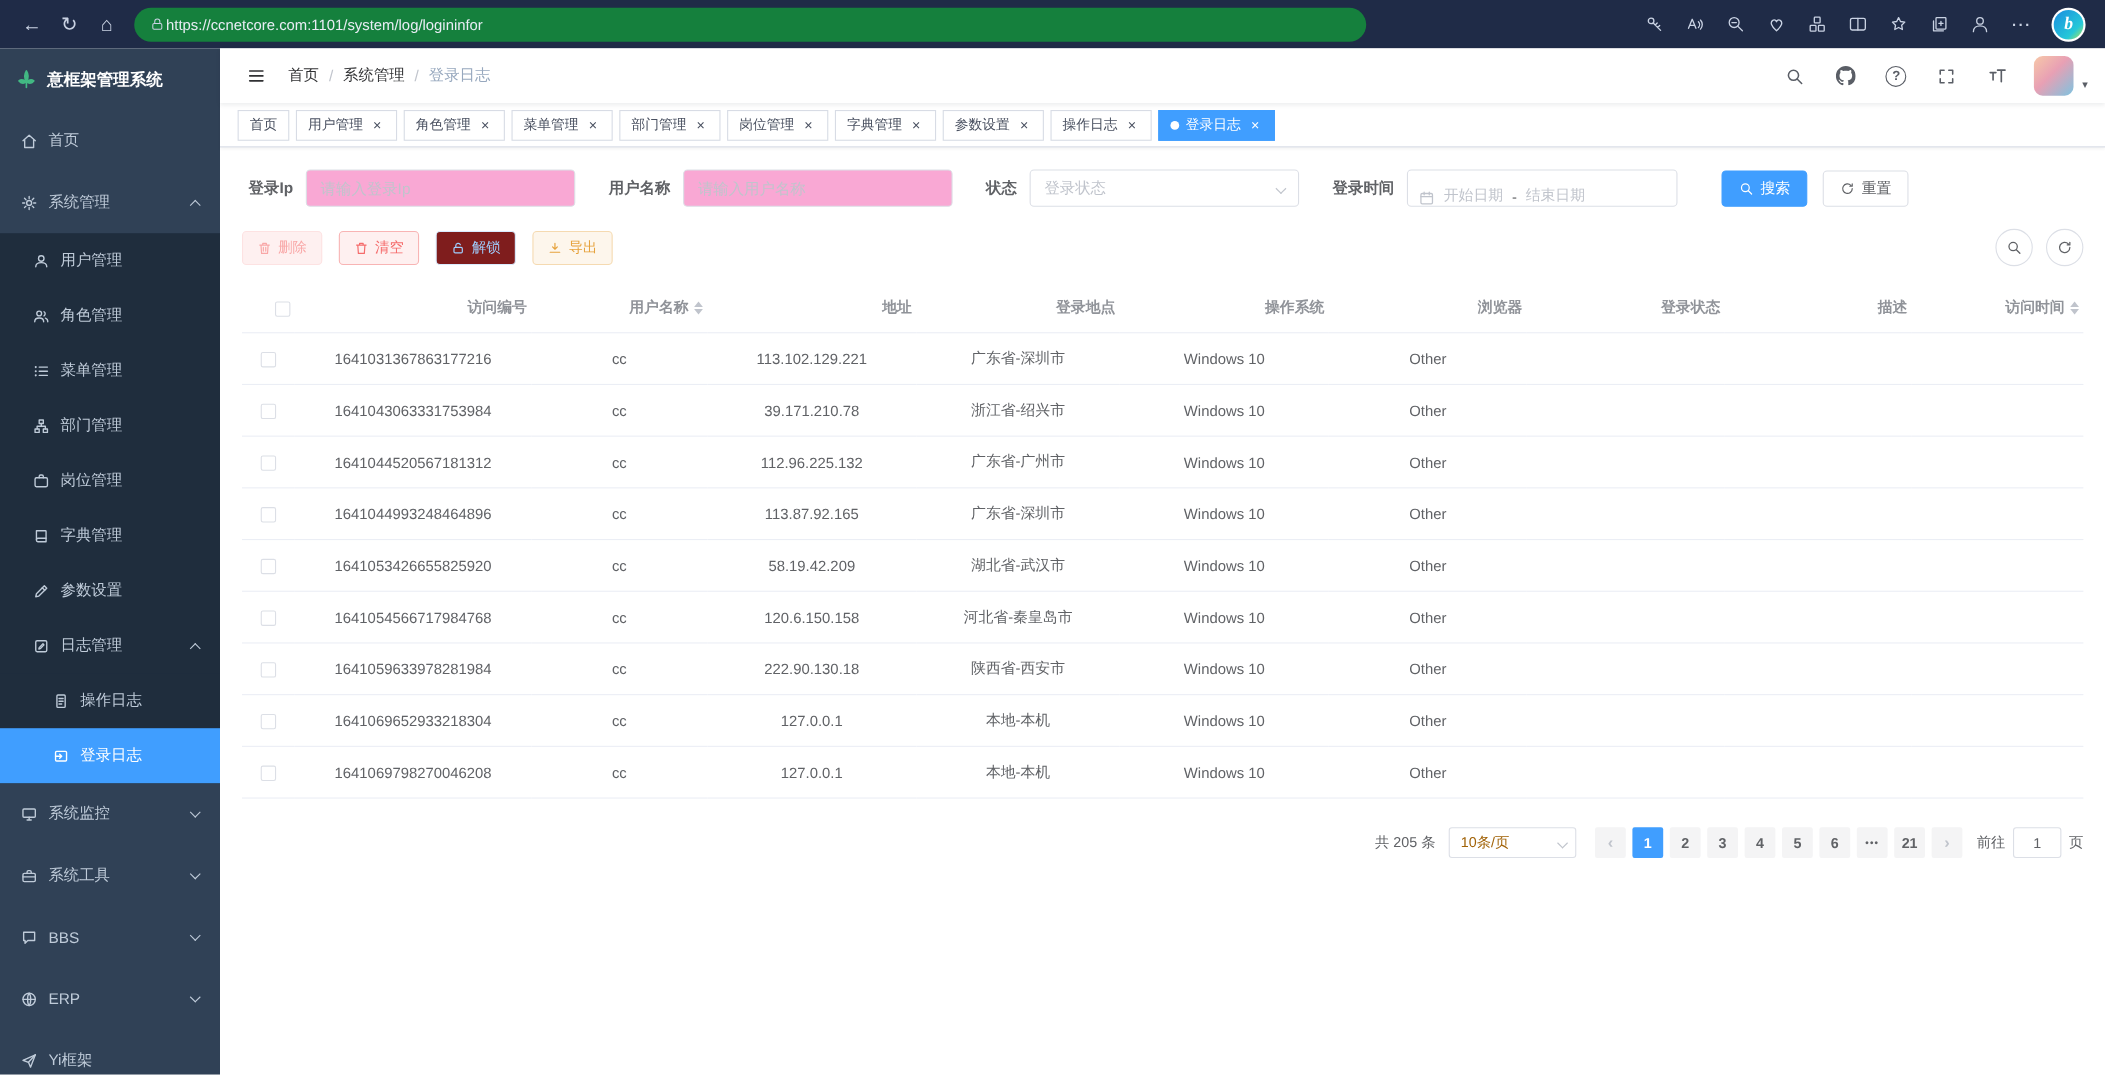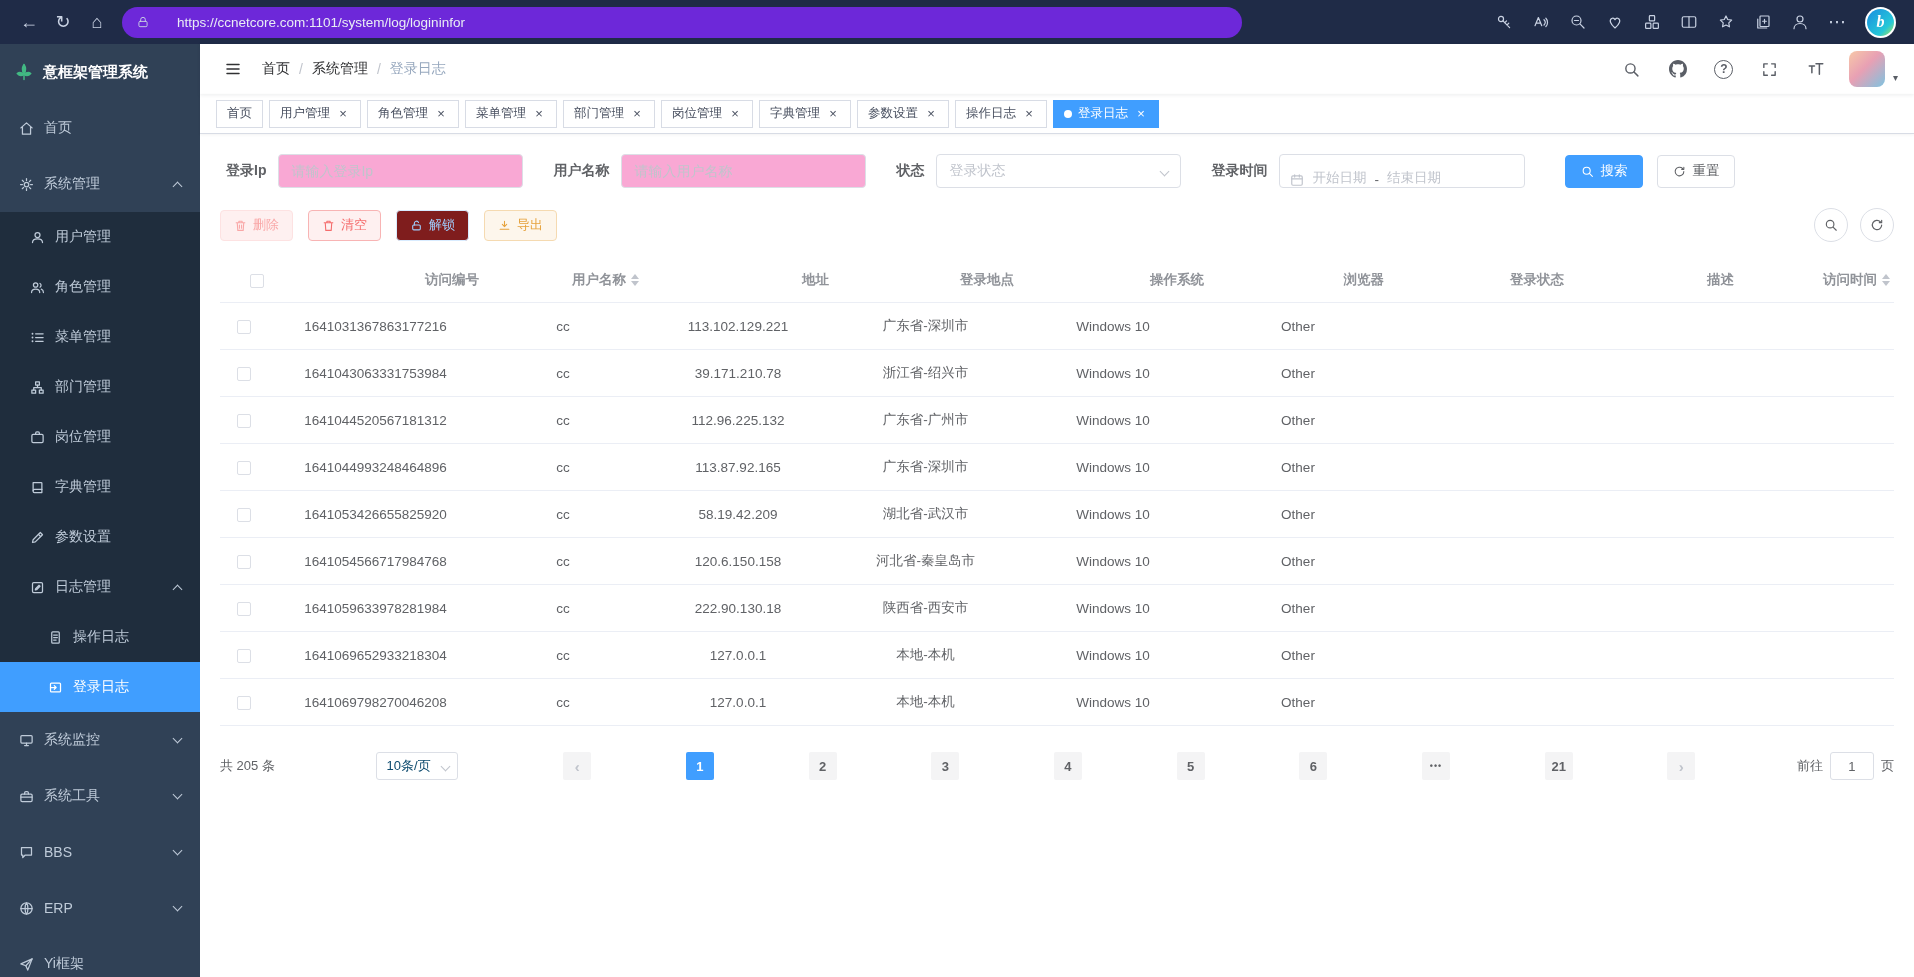--- a/index.html
+++ b/index.html
@@ -4,21 +4,21 @@
 <style>
   *{margin:0;padding:0;box-sizing:border-box}
   html,body{width:1914px;height:977px;overflow:hidden;background:#fff;
     font-family:"Liberation Sans","DejaVu Sans",sans-serif;color:#303133}
   .ic{width:15px;height:15px;flex:none;stroke:currentColor;fill:none;stroke-width:2;stroke-linecap:round;stroke-linejoin:round}
   .bic{width:18px;height:18px;flex:none;stroke:currentColor;fill:none;stroke-width:1.6;stroke-linecap:round;stroke-linejoin:round}
 
   
   .browser{height:44px;background:#1f2b47;display:flex;align-items:center;padding:0 12px;color:#c9d2e3}
   .bbtn{width:34px;height:34px;display:flex;align-items:center;justify-content:center;font-size:18px;border-radius:6px;cursor:pointer}
-  .urlbar{width:1120px;height:31px;background:#6d28d9;border-radius:16px;display:flex;align-items:center;padding:0 14px;gap:27px;margin-left:8px}
+  .urlbar{width:1120px;height:31px;background:#15803d;border-radius:16px;display:flex;align-items:center;padding:0 14px;gap:1px;margin-left:8px}
   .urlbar .url{color:#e9edf5;font-size:13.5px;white-space:nowrap;overflow:hidden}
   .b-right{flex:1;display:flex;align-items:center;justify-content:flex-end;gap:19px;padding-right:6px}
   .bing{width:27px;height:27px;border-radius:50%;background:linear-gradient(135deg,#1a8de0,#25c8d8 70%,#b9e94d);
     display:flex;align-items:center;justify-content:center;color:#fff;font-weight:bold;font-size:16px;
     font-family:"Liberation Serif",serif;font-style:italic;box-shadow:0 0 0 2px #fff inset0}
   .bing-wrap{background:#fff;border-radius:50%;padding:2px;display:flex}
 
   
   .app{display:flex;height:933px}
   .sidebar{width:200px;background:#304156;color:#bfcbd9;flex:none;overflow:hidden;font-size:14px}
@@ -89,24 +89,24 @@
   table{width:100%;border-collapse:collapse;table-layout:fixed;font-size:13.5px;color:#606266}
   th{color:#909399;font-weight:bold;padding:13px 4px;border-bottom:1px solid #ebeef5;text-align:right;white-space:nowrap}
   td{padding:14px 4px;border-bottom:1px solid #ebeef5;text-align:center;white-space:nowrap;overflow:hidden}
   .cb{width:14px;height:14px;border:1px solid #dcdfe6;border-radius:2px;display:inline-block;background:#fff;cursor:pointer;vertical-align:middle}
   .sort{display:inline-flex;flex-direction:column;gap:2px;margin-left:5px;vertical-align:middle;cursor:pointer}
   .sort i{display:block;width:0;height:0;border-left:4.5px solid transparent;border-right:4.5px solid transparent}
   .sort .su{border-bottom:5.5px solid #c0c4cc}
   .sort .sd{border-top:5.5px solid #c0c4cc}
 
   
-  .pagination{display:flex;align-items:center;justify-content:space-between;margin-top:26px;font-size:13px;color:#606266}
+  .pagination{display:flex;align-items:center;justify-content:flex-end;margin-top:26px;font-size:13px;color:#606266}
   .pg-total{margin-right:12px;font-weight:normal}
-  .pg-size{width:82px;height:28px;border:1px solid #dcdfe6;border-radius:3px;display:flex;align-items:center;
-    padding:0 8px 0 10px;gap:6px;cursor:pointer;margin-right:14px;color:#0c4a6e}
+  .pg-size{width:116px;height:28px;border:1px solid #dcdfe6;border-radius:3px;display:flex;align-items:center;
+    padding:0 8px 0 10px;gap:6px;cursor:pointer;margin-right:14px;color:#a16207}
   .pg-size .stext{flex:1}
   .pg-size .chev{color:#c0c4cc;margin:0}
   .pg-btn{min-width:28px;height:28px;padding:0 4px;background:#f4f4f5;border-radius:2px;display:inline-flex;align-items:center;
     justify-content:center;margin:0 3px;cursor:pointer;color:#606266;font-weight:bold}
   .pg-btn.arrow{color:#c0c4cc;font-size:15px}
   .pg-btn.active{background:#409eff;color:#fff;cursor:default}
   .pg-goto{display:flex;align-items:center;gap:7px;margin-left:10px}
   .pg-input{width:44px;height:28px;border:1px solid #dcdfe6;border-radius:3px;text-align:center;font-size:13px;color:#606266;outline:none;font-family:inherit}
 </style>
 </head>

